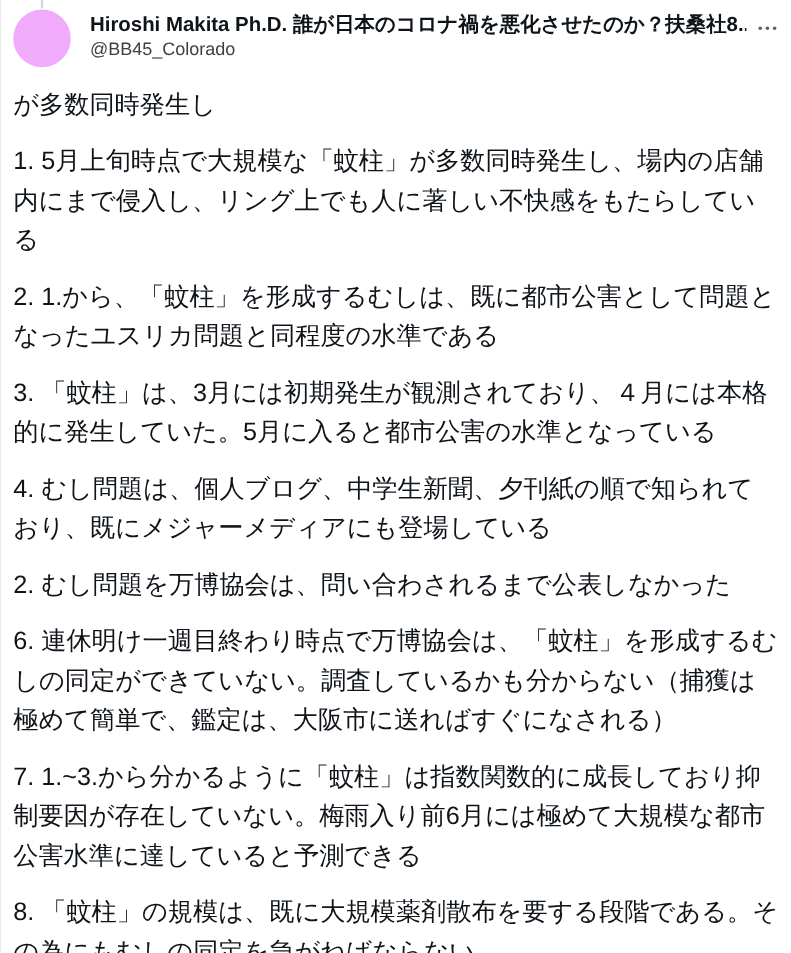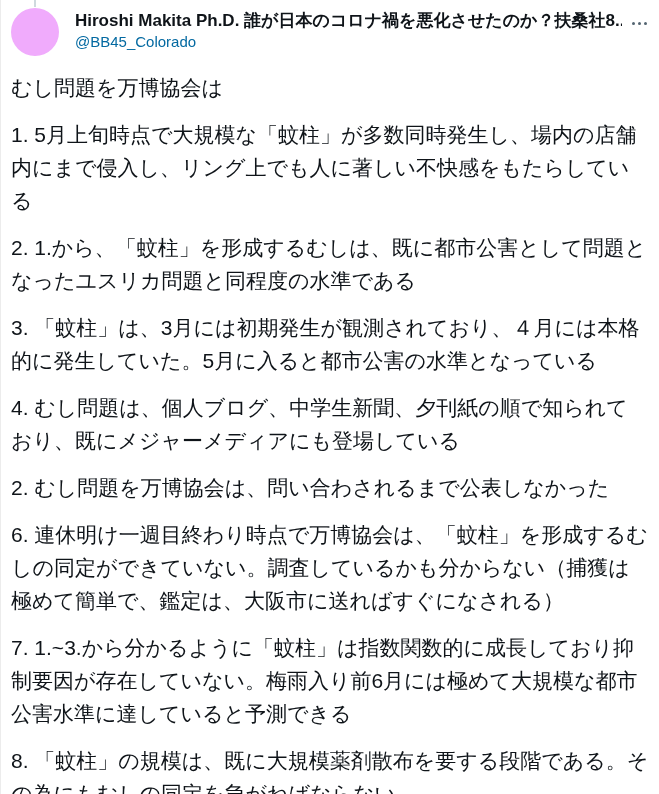--- a/index.html
+++ b/index.html
@@ -87,21 +87,21 @@
     font-size: 17px;
     font-weight: bold;
     color: #0f1419;
     line-height: 22px;
     white-space: nowrap;
     overflow: hidden;
     cursor: pointer;
   }
   .handle {
     font-size: 15px;
-    color: #0369a1;
+    color: #404040;
     line-height: 20px;
     white-space: nowrap;
     overflow: hidden;
     cursor: pointer;
   }
   .more-button {
     margin-left: 8px;
     margin-top: 10px;
     padding: 4px 2px;
     display: flex;
@@ -153,21 +153,21 @@
     </div>
 
     <div class="more-button">
       <span class="dot"></span>
       <span class="dot"></span>
       <span class="dot"></span>
     </div>
   </div>
 
   <div class="tweet-body">
-    <p>むし問題を万博協会は</p>
+    <p>が多数同時発生し</p>
     <p>1. 5月上旬時点で大規模な「蚊柱」が多数同時発生し、場内の店舗内にまで侵入し、リング上でも人に著しい不快感をもたらしている</p>
     <p>2. 1.から、「蚊柱」を形成するむしは、既に都市公害として問題となったユスリカ問題と同程度の水準である</p>
     <p>3. 「蚊柱」は、3月には初期発生が観測されており、４月には本格的に発生していた。5月に入ると都市公害の水準となっている</p>
     <p>4. むし問題は、個人ブログ、中学生新聞、夕刊紙の順で知られており、既にメジャーメディアにも登場している</p>
     <p>2. むし問題を万博協会は、問い合わされるまで公表しなかった</p>
     <p>6. 連休明け一週目終わり時点で万博協会は、「蚊柱」を形成するむしの同定ができていない。調査しているかも分からない（捕獲は極めて簡単で、鑑定は、大阪市に送ればすぐになされる）</p>
     <p>7. 1.~3.から分かるように「蚊柱」は指数関数的に成長しており抑制要因が存在していない。梅雨入り前6月には極めて大規模な都市公害水準に達していると予測できる</p>
     <p>8. 「蚊柱」の規模は、既に大規模薬剤散布を要する段階である。その為にもむしの同定を急がねばならない</p>
   </div>
 </div>

